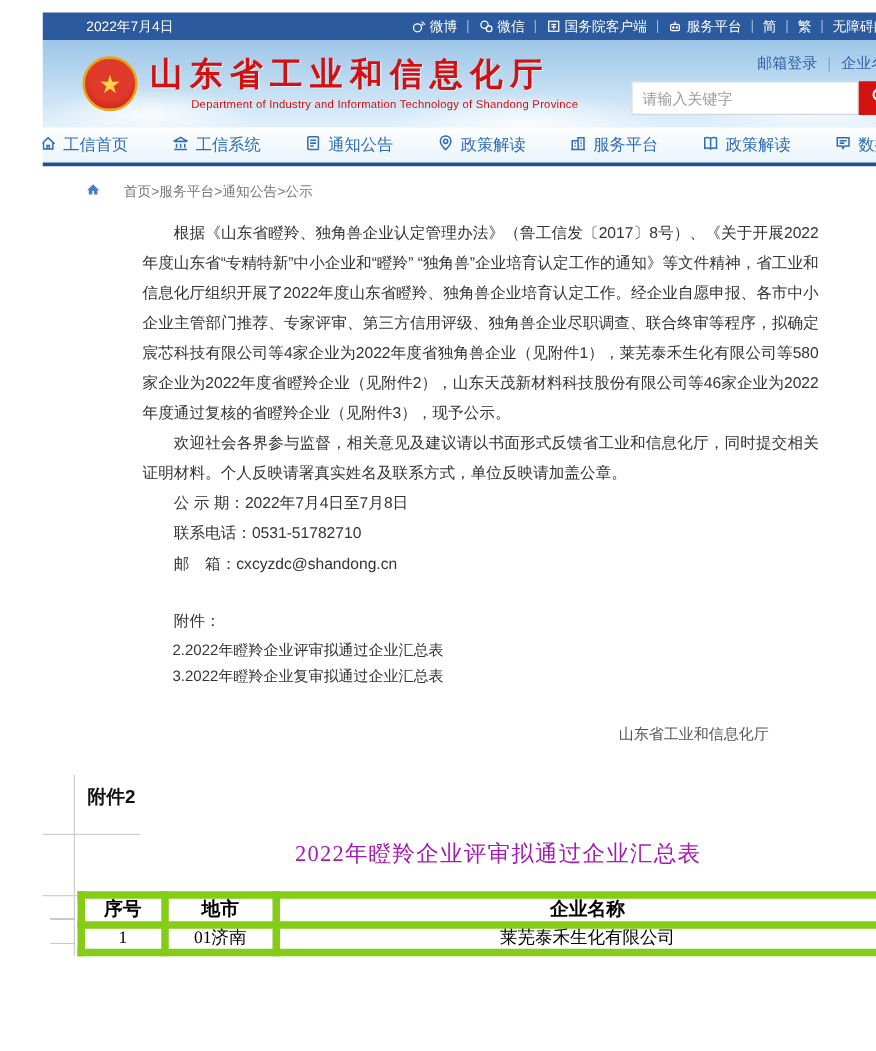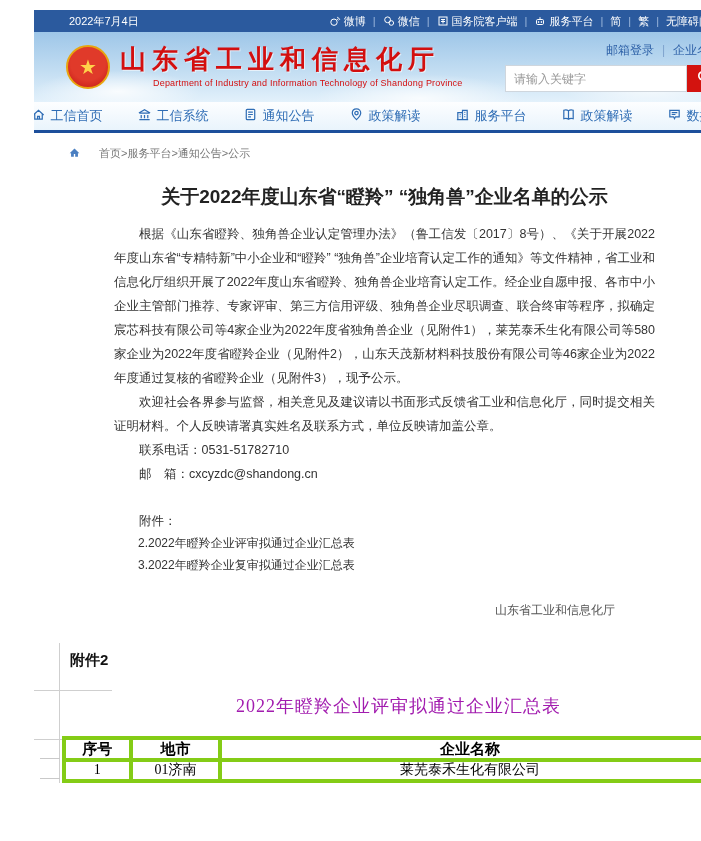--- a/index.html
+++ b/index.html
@@ -77,21 +77,21 @@
   .sheet::after { content:""; position:absolute; right:11px; top:0; bottom:0;
                   width:1px; background:#cfcfcf; }
   .sheet-label { font-size:15px; font-weight:bold; color:#111; padding:8px 0 10px 8px;
                  font-family:"Liberation Sans",sans-serif; }
   .hline-a { position:absolute; left:0; top:47px; width:78px; height:1px; background:#cfcfcf; }
   .hline-b { position:absolute; left:0; top:96px; width:28px; height:1px; background:#cfcfcf; }
   .sheet-title { text-align:center; font-size:18px; color:#a21caf;
                  font-family:"Liberation Serif",serif; margin:14px 0 18px 0; letter-spacing:1px; }
   .gz-table { border-collapse:collapse; width:660px; margin-left:0;
               font-family:"Liberation Serif",serif; }
-  .gz-table th, .gz-table td { border:4px solid #84cc16; text-align:center;
+  .gz-table th, .gz-table td { border:6px solid #84cc16; text-align:center;
               font-size:14px; color:#000; height:18px; padding:0 2px; line-height:1.2; }
   .gz-table { border:2px solid #000; }
   .gz-table th { font-size:15px; font-weight:bold; height:21px; }
   .col-seq { width:67px; } .col-city { width:90px; } .col-name { width:503px; }
   .gutter { position:absolute; left:6px; width:20px; top:96px; bottom:0;
     background:repeating-linear-gradient(180deg, transparent 0 18.8px, #c9c9c9 18.8px 19.8px); }
 </style>
 </head>
 <body>
 
@@ -225,24 +225,24 @@
   <div class="nav-divider"></div>
 
   <div class="crumbrow">
     <span><svg width="11" height="11" viewBox="0 0 16 16" fill="#4a7fc1">
           <path d="M8 2L1 9h2v5h4v-4h2v4h4V9h2z"></path>
         </svg></span>
     <span class="crumb">首页&gt;服务平台&gt;通知公告&gt;公示</span>
   </div>
 
   <div class="article">
-    <div class="art-title">关于2022年度山东省“瞪羚” “独角兽”企业名单的公示</div>
     <div class="art-body">
       <p>根据《山东省瞪羚、独角兽企业认定管理办法》（鲁工信发〔2017〕8号）、《关于开展2022年度山东省“专精特新”中小企业和“瞪羚” “独角兽”企业培育认定工作的通知》等文件精神，省工业和信息化厅组织开展了2022年度山东省瞪羚、独角兽企业培育认定工作。经企业自愿申报、各市中小企业主管部门推荐、专家评审、第三方信用评级、独角兽企业尽职调查、联合终审等程序，拟确定宸芯科技有限公司等4家企业为2022年度省独角兽企业（见附件1），莱芜泰禾生化有限公司等580家企业为2022年度省瞪羚企业（见附件2），山东天茂新材料科技股份有限公司等46家企业为2022年度通过复核的省瞪羚企业（见附件3），现予公示。</p>
       <p>欢迎社会各界参与监督，相关意见及建议请以书面形式反馈省工业和信息化厅，同时提交相关证明材料。个人反映请署真实姓名及联系方式，单位反映请加盖公章。</p>
+      <div class="info-line">公 示 期：2022年7月4日至7月8日</div>
       <div class="info-line">联系电话：0531-51782710</div>
       <div class="info-line email">
         <span>邮　箱：</span><a>cxcyzdc@shandong.cn</a>
       </div>
       <div class="attach-block">
         <div class="info-line" style="text-indent:2em">附件：</div>
         <div class="attach-item" style="text-indent:2em">2.2022年瞪羚企业评审拟通过企业汇总表</div>
         <div class="attach-item" style="text-indent:2em">3.2022年瞪羚企业复审拟通过企业汇总表</div>
       </div>
     </div>

